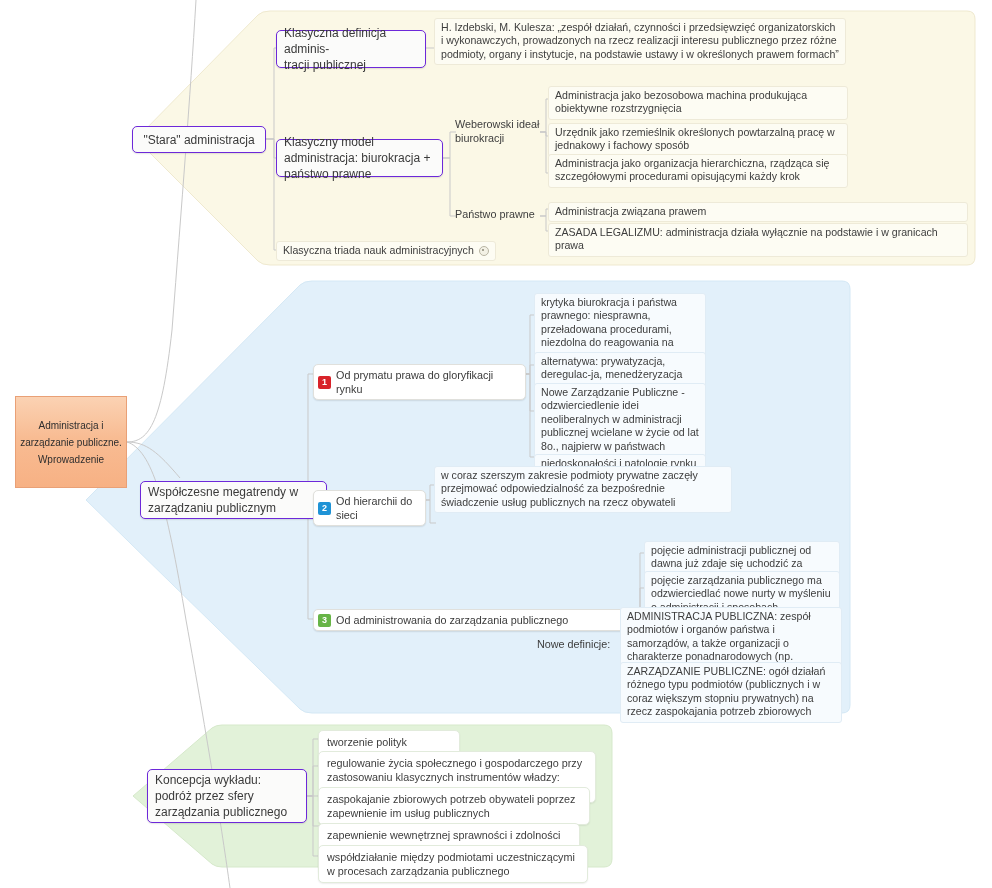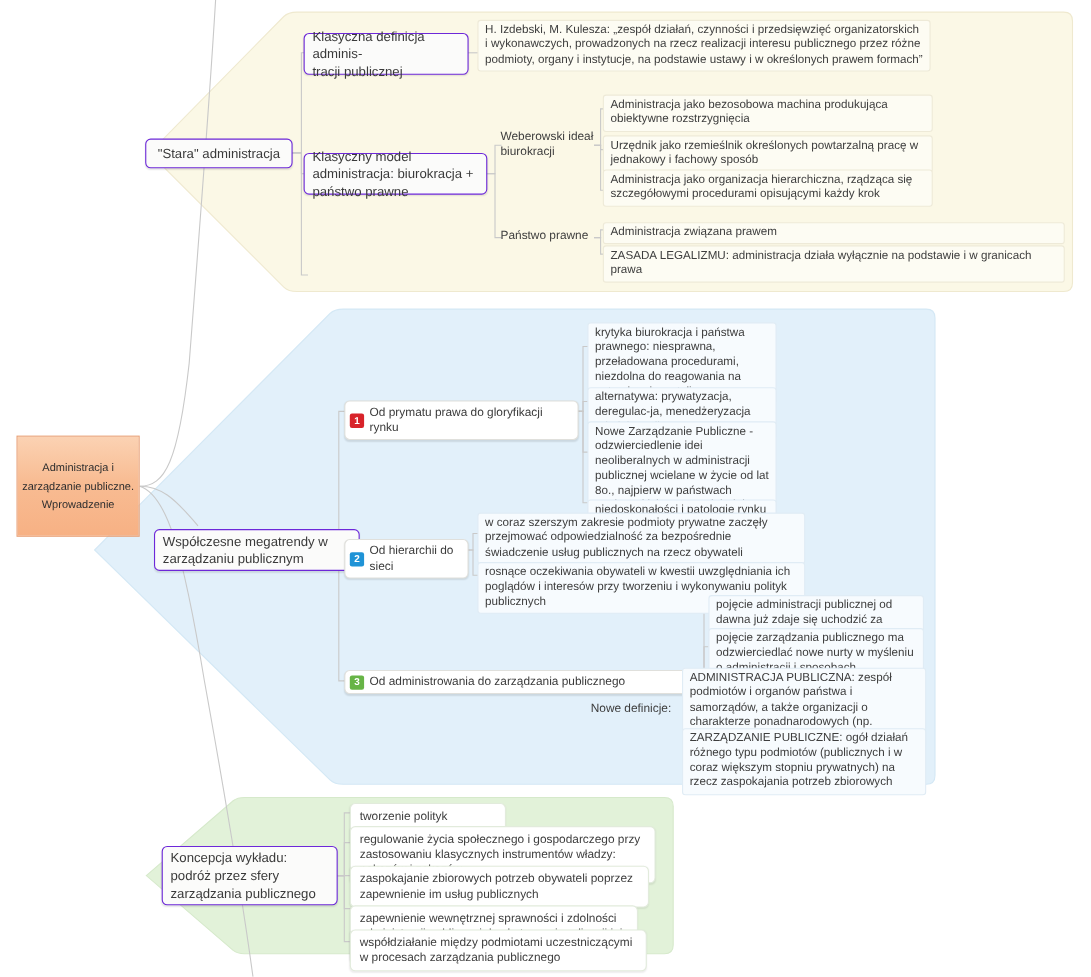--- a/index.html
+++ b/index.html
@@ -201,20 +201,24 @@
     <span>Państwo prawne</span>
   </div>
 
   <div class="leaf beige" style="left:548px;top:202px;width:420px;">
     <span>Administracja związana prawem</span>
   </div>
   <div class="leaf beige" style="left:548px;top:223px;width:420px;">
     <span>ZASADA LEGALIZMU: administracja działa wyłącznie na podstawie i w granicach prawa</span>
   </div>
 
+  <div class="leaf beige" style="left:276px;top:241px;display:flex;align-items:center;">
+    <span>Klasyczna triada nauk administracyjnych</span>
+    <span class="collapse"></span>
+  </div>
 
   <div class="topic big" style="left:140px;top:481px;width:187px;height:38px;">
     <span>Współczesne megatrendy w zarządzaniu publicznym</span>
   </div>
 
   <div class="numtopic" style="left:313px;top:364px;width:213px;">
     <span class="badge n1">1</span>
     <span>Od prymatu prawa do gloryfikacji rynku</span>
   </div>
 
@@ -232,23 +236,20 @@
   </div>
 
   <div class="numtopic" style="left:313px;top:490px;width:113px;">
     <span class="badge n2">2</span>
     <span>Od hierarchii do sieci</span>
   </div>
 
   <div class="leaf blue" style="left:434px;top:466px;width:298px;">
     <span>w coraz szerszym zakresie podmioty prywatne zaczęły przejmować odpowiedzialność za bezpośrednie świadczenie usług publicznych na rzecz obywateli</span>
   </div>
-  <div class="leaf blue" style="left:434px;top:511px;width:298px;">
-    <span>rosnące oczekiwania obywateli w kwestii uwzględniania ich poglądów i interesów przy tworzeniu i wykonywaniu polityk publicznych</span>
-  </div>
 
   <div class="numtopic" style="left:313px;top:609px;width:323px;">
     <span class="badge n3">3</span>
     <span>Od administrowania do zarządzania publicznego</span>
   </div>
 
   <div class="leaf blue" style="left:644px;top:541px;width:196px;">
     <span>pojęcie administracji publicznej od dawna już zdaje się uchodzić za synonim niesprawnej i ociężałej biurokracji</span>
   </div>
   <div class="leaf blue" style="left:644px;top:571px;width:196px;">

